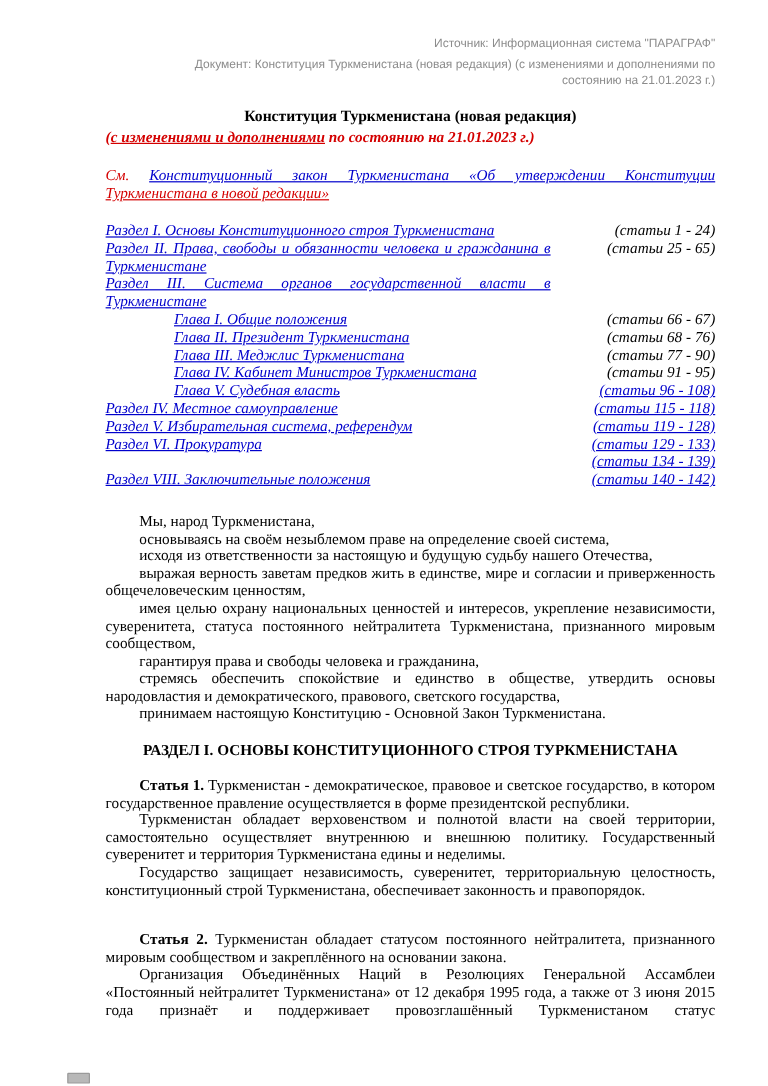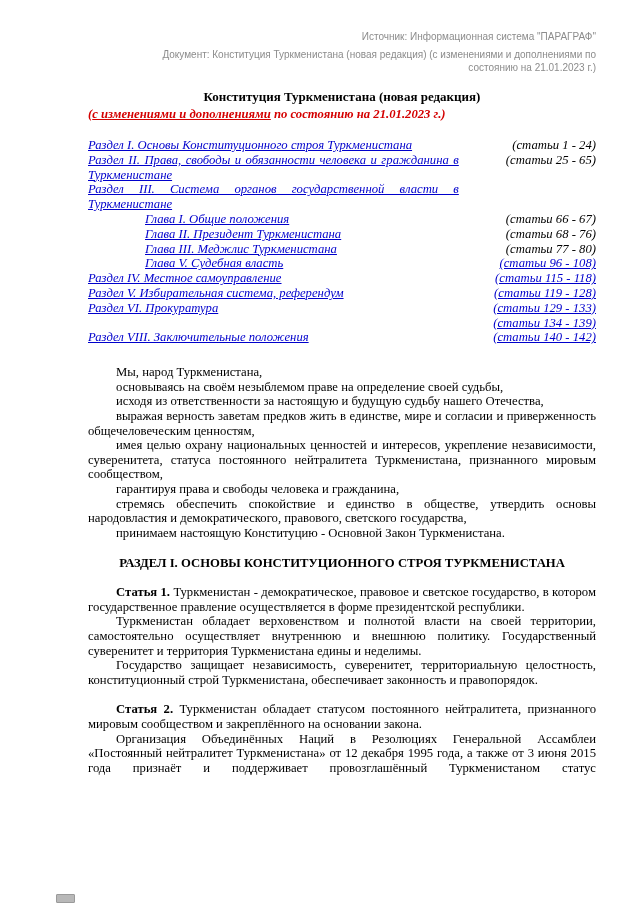--- a/index.html
+++ b/index.html
@@ -29,41 +29,42 @@
   .toc-row{display:flex;align-items:baseline;line-height:14.8px;}
   .toc-row.indent{padding-left:57px;}
   .toc-title{color:var(--blue);text-decoration:underline;max-width:73%;
              text-align:justify;cursor:pointer;}
   .toc-range{margin-left:auto;white-space:nowrap;padding-left:8px;}
   .r-plain{color:#000;}
   .r-link{color:var(--blue);text-decoration:underline;cursor:pointer;}
   .preamble{margin-top:20px;}
   .body-p{margin:0;font-size:12.7px;line-height:14.6px;text-align:justify;text-indent:28px;}
   .section-heading{margin:16px 0 14px 0;text-align:center;font-weight:bold;font-size:12.7px;}
-  .art-gap{margin-top:15px;}
+  .art-gap{margin-top:27px;}
   .cut{text-align-last:justify;}
   .b{font-weight:bold;}
   .hscroll-thumb{position:absolute;left:56px;bottom:2px;width:17px;height:7px;
                  background:#b8b8b8;border:1px solid #9a9a9a;border-radius:1px;}
 </style>
 </head>
 <body>
 
 <div class="page">
   <div class="content">
 
     <div class="meta">
       <div>Источник: Информационная система "ПАРАГРАФ"</div>
       <div class="meta-doc">Документ: Конституция Туркменистана (новая редакция) (с изменениями и дополнениями по состоянию на 21.01.2023 г.)</div>
     </div>
 
     <div class="doc-title">Конституция Туркменистана (новая редакция)</div>
 
     <div class="doc-subtitle"><span>(</span><span class="u">с изменениями и дополнениями</span><span> по состоянию на 21.01.2023 г.)</span></div>
 
+    <p class="see"><span class="red">См. </span><span class="blue-link">Конституционный закон Туркменистана «Об утверждении Конституции </span><span class="red-link">Туркменистана в новой редакции»</span></p>
 
     <div class="toc">
       <div class="toc-row">
         <span class="toc-title">Раздел I. Основы Конституционного строя Туркменистана</span>
         <span class="toc-range r-plain">(статьи 1 - 24)</span>
       </div>
       <div class="toc-row">
         <span class="toc-title">Раздел II. Права, свободы и обязанности человека и гражданина в Туркменистане</span>
         <span class="toc-range r-plain">(статьи 25 - 65)</span>
       </div>
@@ -73,21 +74,25 @@
       <div class="toc-row indent">
         <span class="toc-title">Глава I. Общие положения</span>
         <span class="toc-range r-plain">(статьи 66 - 67)</span>
       </div>
       <div class="toc-row indent">
         <span class="toc-title">Глава II. Президент Туркменистана</span>
         <span class="toc-range r-plain">(статьи 68 - 76)</span>
       </div>
       <div class="toc-row indent">
         <span class="toc-title">Глава III. Меджлис Туркменистана</span>
-        <span class="toc-range r-plain">(статьи 77 - 80)</span>
+        <span class="toc-range r-plain">(статьи 77 - 90)</span>
+      </div>
+      <div class="toc-row indent">
+        <span class="toc-title">Глава IV. Кабинет Министров Туркменистана</span>
+        <span class="toc-range r-plain">(статьи 91 - 95)</span>
       </div>
       <div class="toc-row indent">
         <span class="toc-title">Глава V. Судебная власть</span>
         <span class="toc-range r-link">(статьи 96 - 108)</span>
       </div>
       <div class="toc-row">
         <span class="toc-title">Раздел IV. Местное самоуправление</span>
         <span class="toc-range r-link">(статьи 115 - 118)</span>
       </div>
       <div class="toc-row">
@@ -102,21 +107,21 @@
         <span class="toc-range r-link">(статьи 134 - 139)</span>
       </div>
       <div class="toc-row">
         <span class="toc-title">Раздел VIII. Заключительные положения</span>
         <span class="toc-range r-link">(статьи 140 - 142)</span>
       </div>
     </div>
 
     <div class="preamble">
       <p class="body-p">Мы, народ Туркменистана,</p>
-      <p class="body-p">основываясь на своём незыблемом праве на определение своей судьбы,</p>
+      <p class="body-p">основываясь на своём незыблемом праве на определение своей система,</p>
       <p class="body-p">исходя из ответственности за настоящую и будущую судьбу нашего Отечества,</p>
       <p class="body-p">выражая верность заветам предков жить в единстве, мире и согласии и приверженность общечеловеческим ценностям,</p>
       <p class="body-p">имея целью охрану национальных ценностей и интересов, укрепление независимости, суверенитета, статуса постоянного нейтралитета Туркменистана, признанного мировым сообществом,</p>
       <p class="body-p">гарантируя права и свободы человека и гражданина,</p>
       <p class="body-p">стремясь обеспечить спокойствие и единство в обществе, утвердить основы народовластия и демократического, правового, светского государства,</p>
       <p class="body-p">принимаем настоящую Конституцию - Основной Закон Туркменистана.</p>
     </div>
 
     <div class="section-heading">РАЗДЕЛ I. ОСНОВЫ КОНСТИТУЦИОННОГО СТРОЯ ТУРКМЕНИСТАНА</div>
 

